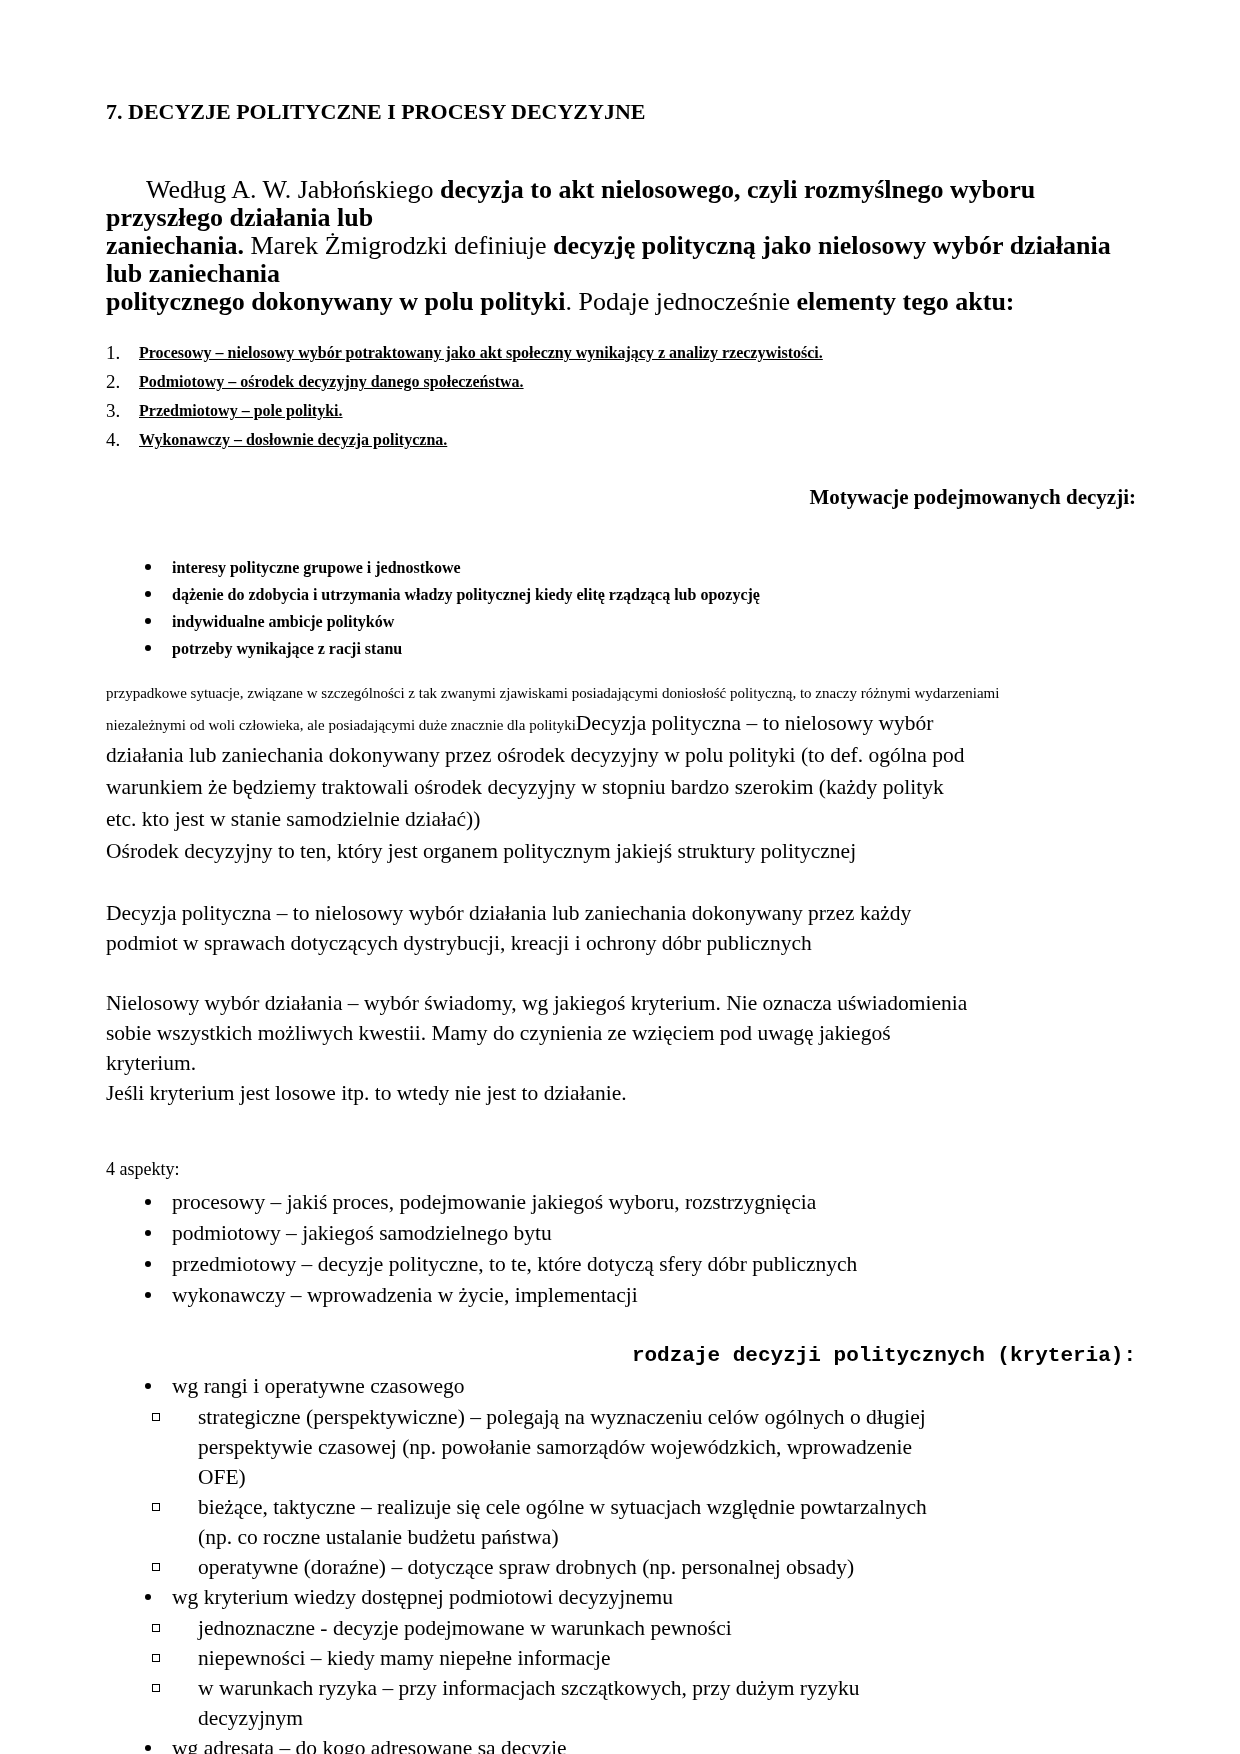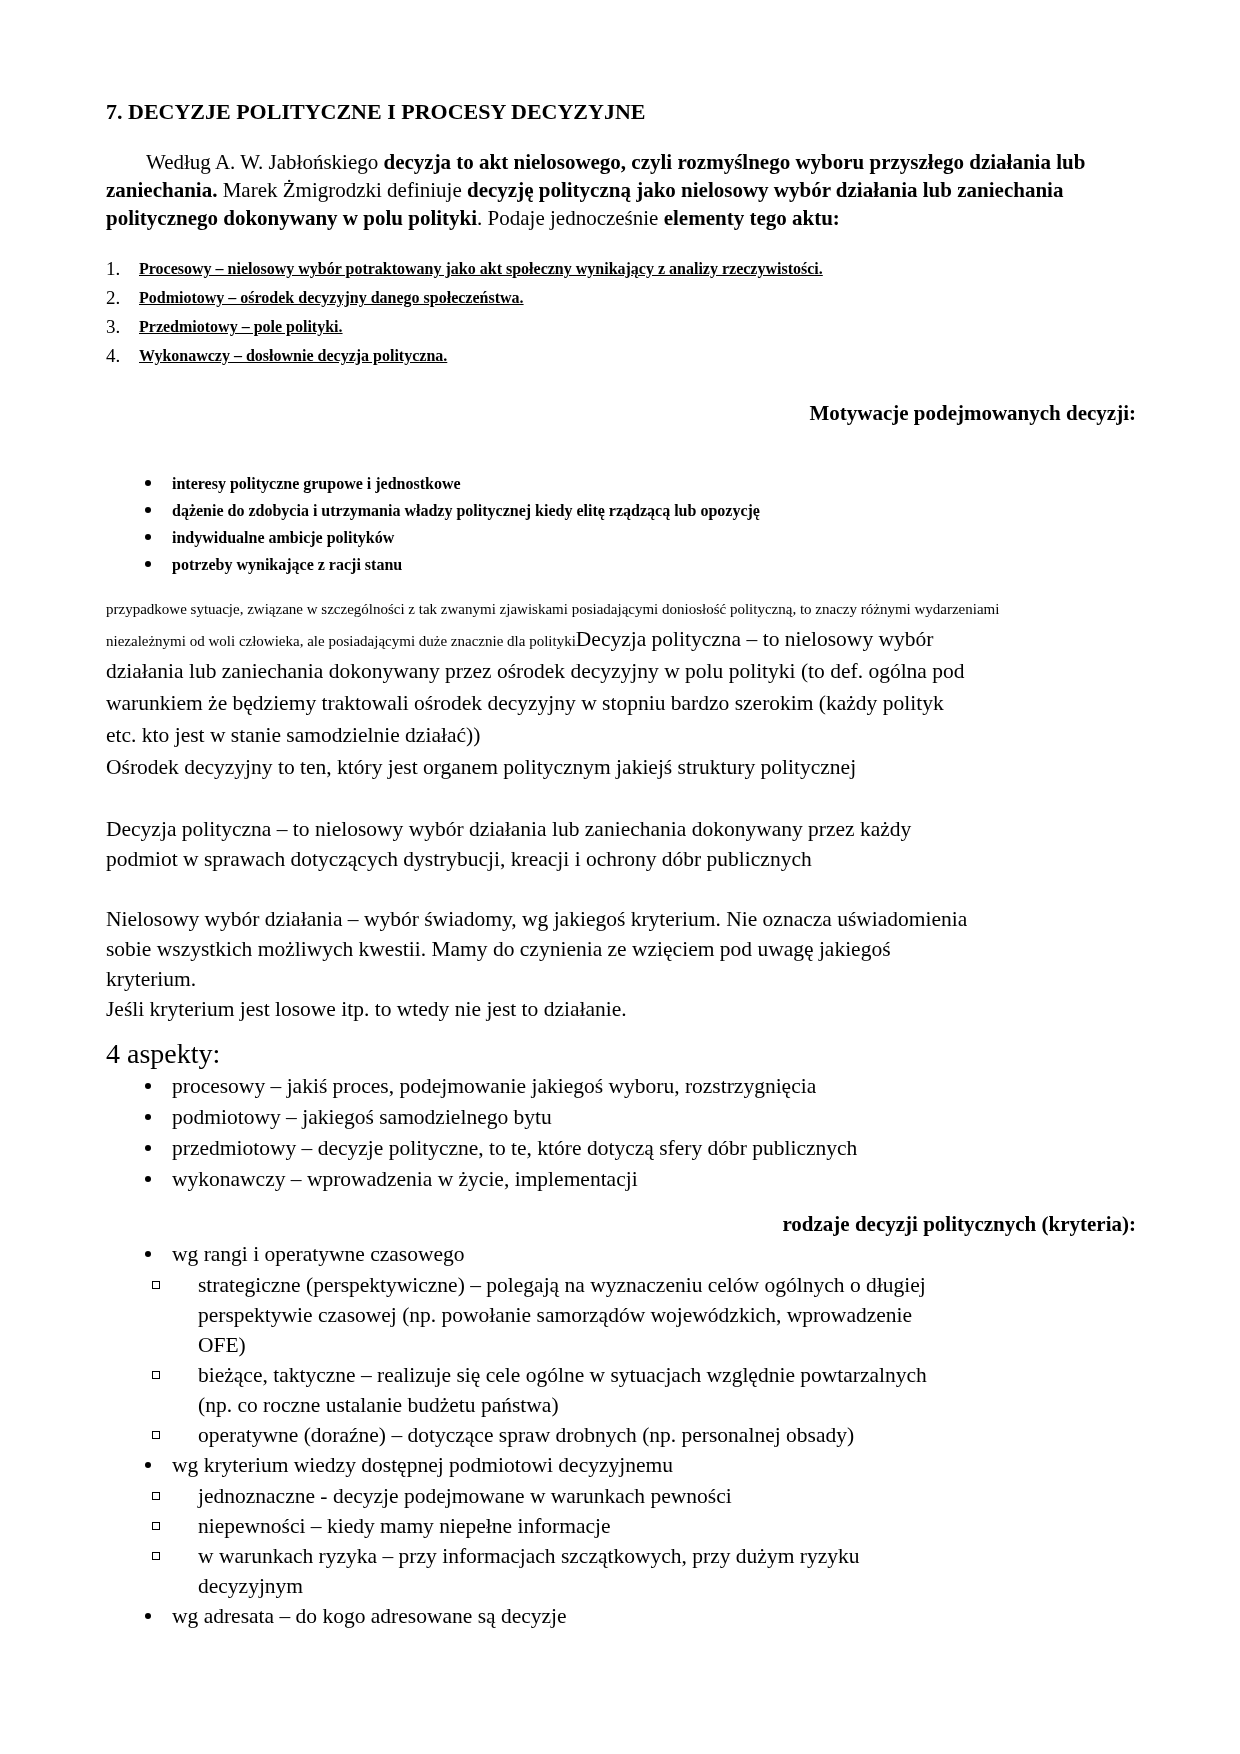--- a/index.html
+++ b/index.html
@@ -7,32 +7,32 @@
     position:relative;
     width:1240px;height:1754px;
     box-sizing:border-box;
     padding:100px 104px 0 106px;
     background:#ffffff;color:#000;
     font-family:"Liberation Serif","DejaVu Serif",serif;
     overflow:hidden;
   }
   .title{font-size:22px;font-weight:700;line-height:24px;margin:0;}
   .intro{
-    font-size:21px;font-weight:400;line-height:28px;
-    margin:24px 0 0;text-indent:40px;white-space:pre-line;
+    font-size:26px;font-weight:400;line-height:28px;
+    margin:52px 0 0;text-indent:40px;white-space:pre-line;
   }
   .b{font-weight:700;}
   
   .numlist{margin-top:22px;}
   .numrow{display:flex;align-items:flex-start;line-height:29px;}
   .num{flex:0 0 33px;font-size:19px;font-weight:400;}
   .numtext{font-size:16px;font-weight:700;text-decoration:underline;}
   
   .h-bold{font-size:21px;font-weight:700;line-height:26px;margin:30px 0 0;text-align:right;}
-  .h-reg{font-size:28px;font-weight:400;line-height:31px;margin:14px 0 0;}
+  .h-reg{font-size:18px;font-weight:400;line-height:31px;margin:46px 0 0;}
   
   .motlist{margin-top:44px;}
   .motrow{display:flex;align-items:flex-start;line-height:27px;}
   .dot-sm{flex:0 0 auto;width:6px;height:6px;background:#000;border-radius:50%;margin:10px 0 0 39px;}
   .mottext{margin-left:21px;font-size:16px;font-weight:700;}
   
   .defblock{margin-top:16px;line-height:30px;white-space:pre-line;}
   .small-b{font-size:15px;font-weight:400;}
   .big{font-size:21.5px;font-weight:400;}
   .para{font-size:21.5px;font-weight:400;line-height:30px;white-space:pre-line;margin:30px 0 0;}
@@ -125,21 +125,21 @@
     <div class="brow">
       <span class="dot-lg"></span>
       <span class="btext">przedmiotowy – decyzje polityczne, to te, które dotyczą sfery dóbr publicznych</span>
     </div>
     <div class="brow">
       <span class="dot-lg"></span>
       <span class="btext">wykonawczy – wprowadzenia w życie, implementacji</span>
     </div>
   </div>
 
-  <h2 class="h-bold" style="margin-top:16px;">rodzaje decyzji politycznych (kryteria):</h2>
+  <h2 class="h-bold" style="margin-top:32px;font-family:Liberation Mono, monospace;">rodzaje decyzji politycznych (kryteria):</h2>
   <div class="blist">
 
     <div class="brow">
       <span class="dot-lg"></span>
       <span class="btext">wg rangi i operatywne czasowego</span>
     </div>
     <div class="srow">
       <span class="sq"></span>
       <span class="stext">strategiczne (perspektywiczne) – polegają na wyznaczeniu celów ogólnych o długiej
 perspektywie czasowej (np. powołanie samorządów wojewódzkich, wprowadzenie

